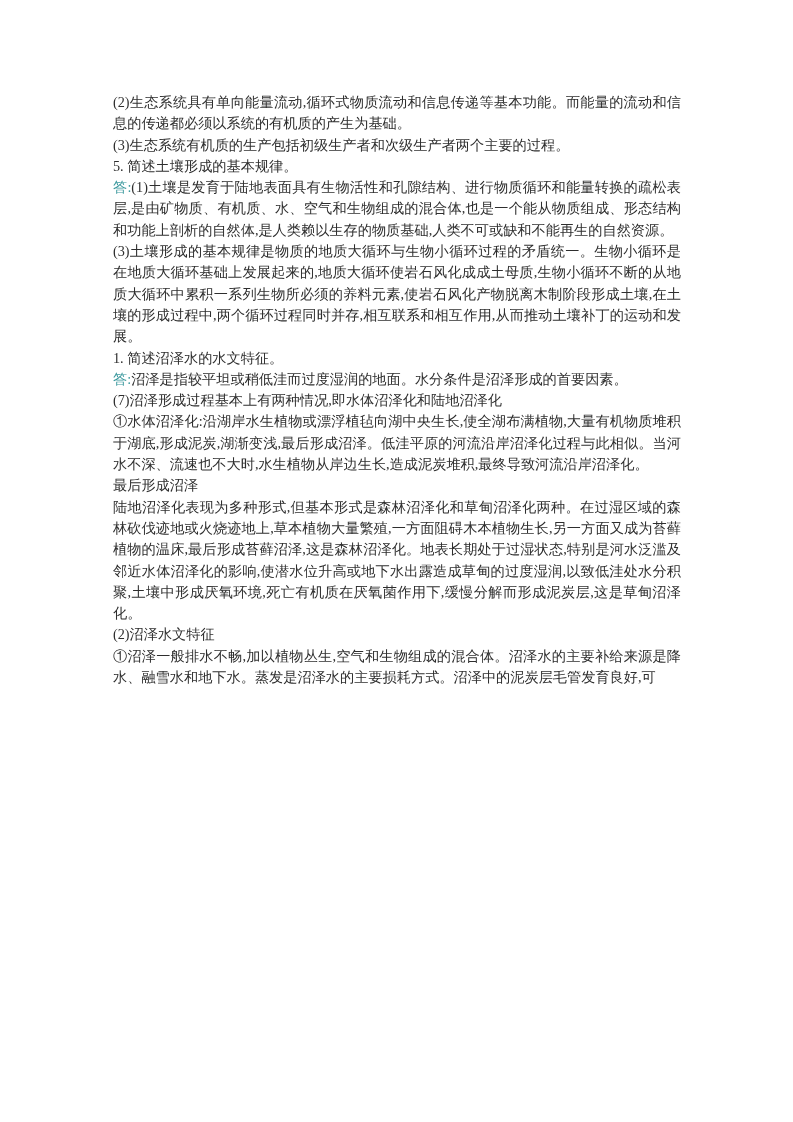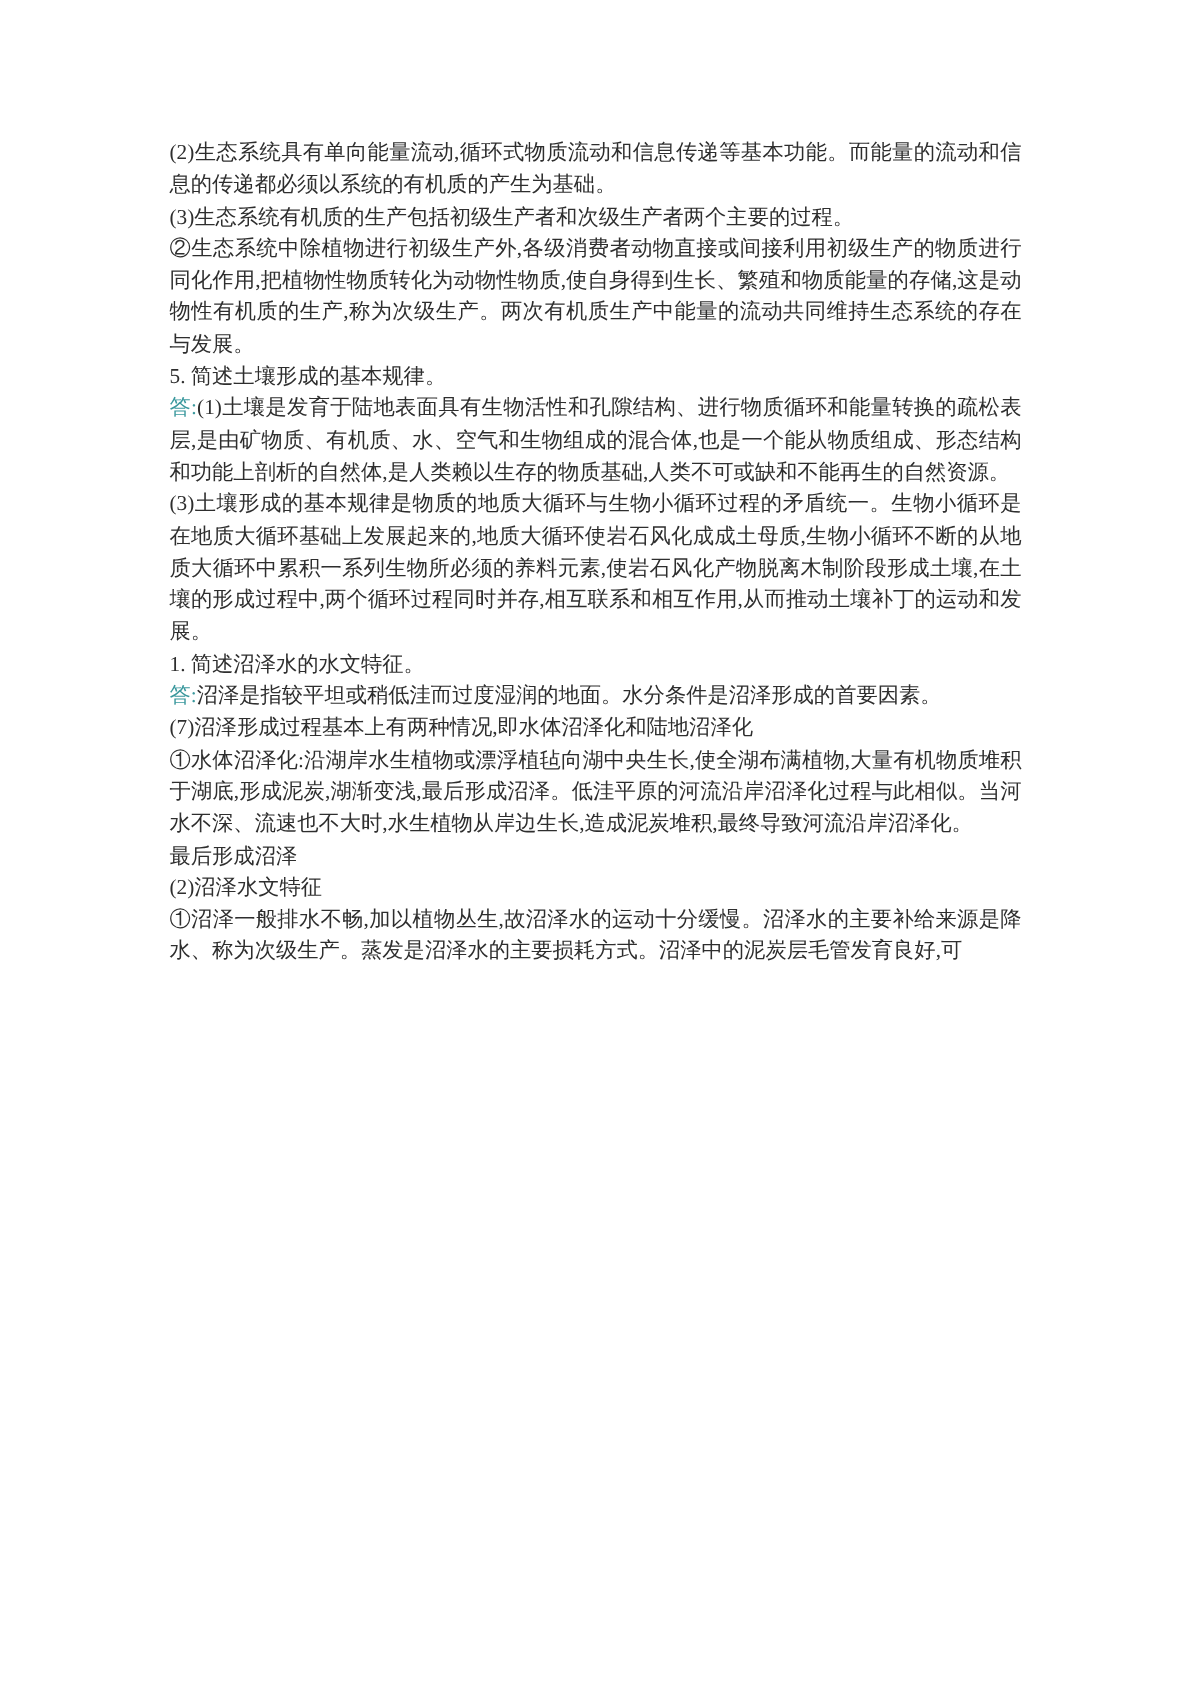--- a/index.html
+++ b/index.html
@@ -42,25 +42,25 @@
     color: var(--answer);
   }
 </style>
 </head>
 <body>
 
 <div class="page">
   <div class="doc-body">
       <p class="para">(2)生态系统具有单向能量流动,循环式物质流动和信息传递等基本功能。而能量的流动和信息的传递都必须以系统的有机质的产生为基础。</p>
       <p class="para">(3)生态系统有机质的生产包括初级生产者和次级生产者两个主要的过程。</p>
-      <p class="para">②生态系统中除植物进行初级生产外,各级消费者动物直接或间接利用初级生产的物质进行同化作用,把植物性物质转化为动物性物质,使自身得到生长、繁殖和物质能量的存储,这是动物性有机质的生产,称为次级生产。两次有机质生产中能量的流动共同维持生态系统的存在与发展。</p>
       <p class="para">5. 简述土壤形成的基本规律。</p>
       <p class="para"><span class="answer-prefix">答:</span>(1)土壤是发育于陆地表面具有生物活性和孔隙结构、进行物质循环和能量转换的疏松表层,是由矿物质、有机质、水、空气和生物组成的混合体,也是一个能从物质组成、形态结构和功能上剖析的自然体,是人类赖以生存的物质基础,人类不可或缺和不能再生的自然资源。</p>
       <p class="para">(3)土壤形成的基本规律是物质的地质大循环与生物小循环过程的矛盾统一。生物小循环是在地质大循环基础上发展起来的,地质大循环使岩石风化成成土母质,生物小循环不断的从地质大循环中累积一系列生物所必须的养料元素,使岩石风化产物脱离木制阶段形成土壤,在土壤的形成过程中,两个循环过程同时并存,相互联系和相互作用,从而推动土壤补丁的运动和发展。</p>
       <p class="para">1. 简述沼泽水的水文特征。</p>
       <p class="para"><span class="answer-prefix">答:</span>沼泽是指较平坦或稍低洼而过度湿润的地面。水分条件是沼泽形成的首要因素。</p>
       <p class="para">(7)沼泽形成过程基本上有两种情况,即水体沼泽化和陆地沼泽化</p>
       <p class="para">①水体沼泽化:沿湖岸水生植物或漂浮植毡向湖中央生长,使全湖布满植物,大量有机物质堆积于湖底,形成泥炭,湖渐变浅,最后形成沼泽。低洼平原的河流沿岸沼泽化过程与此相似。当河水不深、流速也不大时,水生植物从岸边生长,造成泥炭堆积,最终导致河流沿岸沼泽化。</p>
       <p class="para">最后形成沼泽</p>
+      <p class="para">陆地沼泽化表现为多种形式,但基本形式是森林沼泽化和草甸沼泽化两种。在过湿区域的森林砍伐迹地或火烧迹地上,草本植物大量繁殖,一方面阻碍木本植物生长,另一方面又成为苔藓植物的温床,最后形成苔藓沼泽,这是森林沼泽化。地表长期处于过湿状态,特别是河水泛滥及邻近水体沼泽化的影响,使潜水位升高或地下水出露造成草甸的过度湿润,以致低洼处水分积聚,土壤中形成厌氧环境,死亡有机质在厌氧菌作用下,缓慢分解而形成泥炭层,这是草甸沼泽化。</p>
       <p class="para">(2)沼泽水文特征</p>
-      <p class="para">①沼泽一般排水不畅,加以植物丛生,故沼泽水的运动十分缓慢。沼泽水的主要补给来源是降水、称为次级生产。蒸发是沼泽水的主要损耗方式。沼泽中的泥炭层毛管发育良好,可</p>
+      <p class="para">①沼泽一般排水不畅,加以植物丛生,空气和生物组成的混合体。沼泽水的主要补给来源是降水、融雪水和地下水。蒸发是沼泽水的主要损耗方式。沼泽中的泥炭层毛管发育良好,可</p>
     </div>
 </div>
 
 </body></html>

